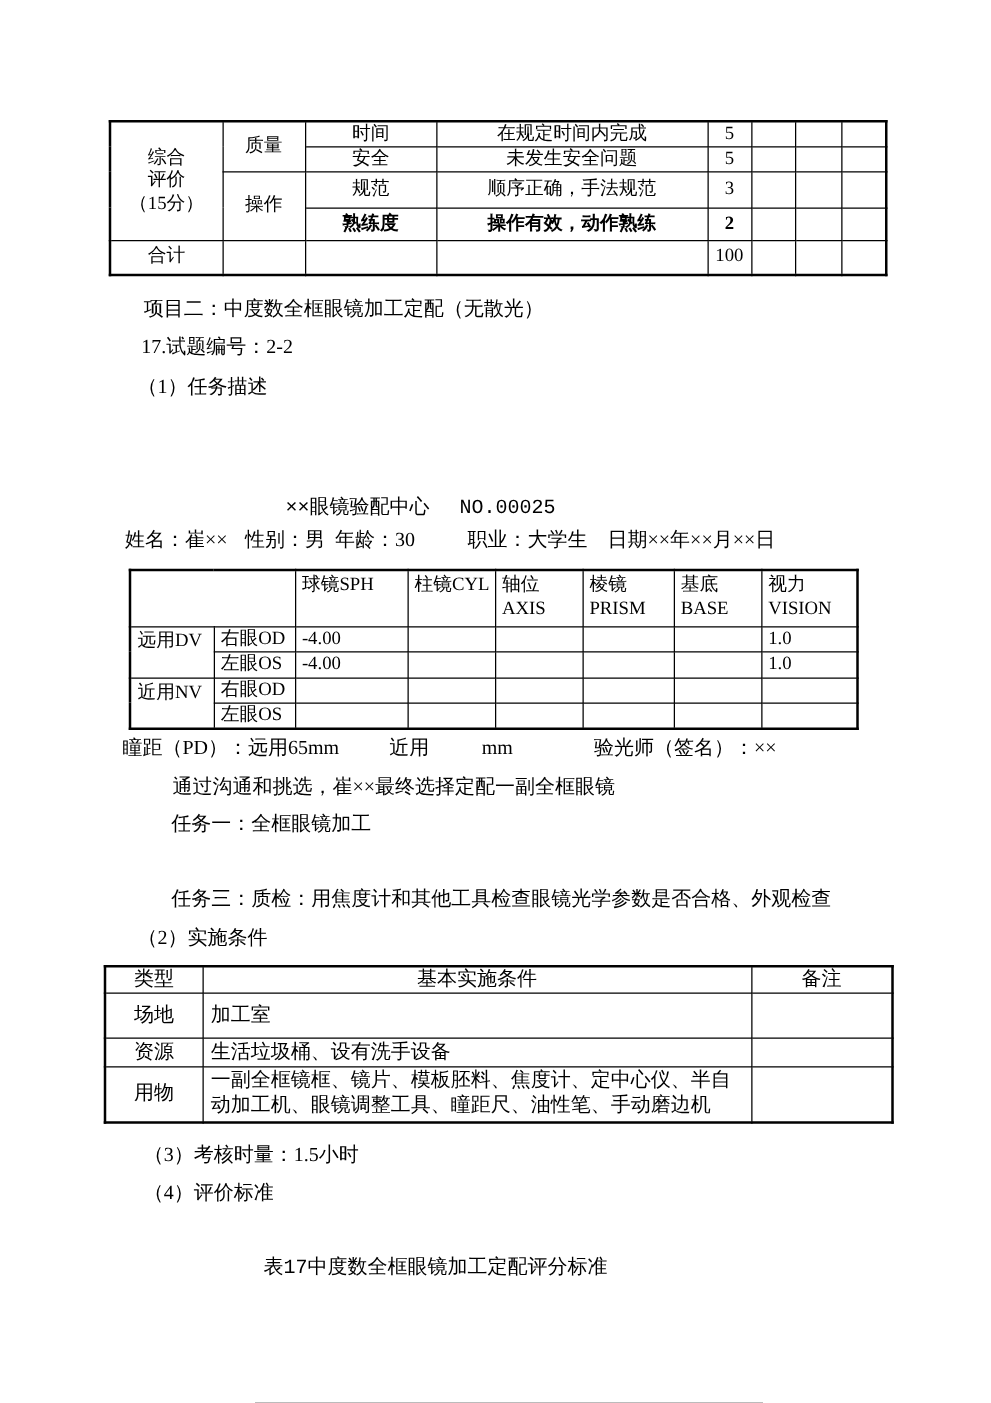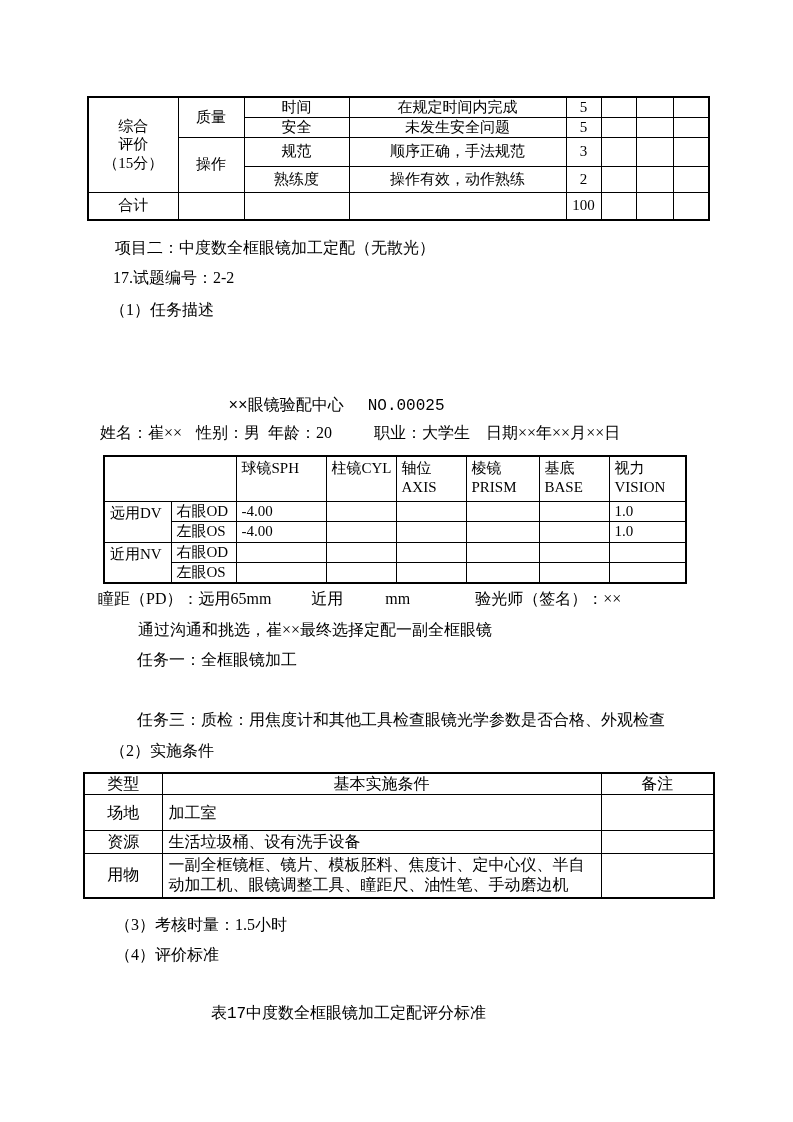--- a/index.html
+++ b/index.html
@@ -61,21 +61,21 @@
     </tr>
     <tr style="height:29px;">
       <td rowspan="2" class="c">操作</td>
       <td class="c">规范</td>
       <td class="c">顺序正确，手法规范</td>
       <td class="c">3</td>
       <td></td>
       <td></td>
       <td></td>
     </tr>
-    <tr style="height:26px;">
+    <tr style="height:26px;font-weight:bold;">
       <td class="c">熟练度</td>
       <td class="c">操作有效，动作熟练</td>
       <td class="c">2</td>
       <td></td>
       <td></td>
       <td></td>
     </tr>
     <tr style="height:28px;">
       <td class="c">合计</td>
       <td></td>
@@ -91,21 +91,21 @@
 
   <div class="line" style="left:115px;top:238px;">项目二：中度数全框眼镜加工定配（无散光）</div>
   <div class="line" style="left:113px;top:268px;">17.试题编号：2-2</div>
   <div class="line" style="left:110px;top:300px;">（1）任务描述</div>
 
   <div class="centerline" style="top:395px;">
     <span>××眼镜验配中心</span><span class="gap" style="width:24px;"></span><span>NO.00025</span>
   </div>
 
   <div class="line" style="left:100px;top:423px;">
-    <span>姓名：崔××</span><span class="gap" style="width:14px;"></span><span>性别：男</span><span class="gap" style="width:8px;"></span><span>年龄：20</span><span class="gap" style="width:42px;"></span><span>职业：大学生</span><span class="gap" style="width:16px;"></span><span>日期××年××月××日</span>
+    <span>姓名：崔××</span><span class="gap" style="width:14px;"></span><span>性别：男</span><span class="gap" style="width:8px;"></span><span>年龄：30</span><span class="gap" style="width:42px;"></span><span>职业：大学生</span><span class="gap" style="width:16px;"></span><span>日期××年××月××日</span>
   </div>
 
   <table class="t" style="left:103px;top:455px;width:582px;">
     <colgroup>
       <col style="width:67px">
         <col style="width:65px">
         <col style="width:90px">
         <col style="width:70px">
       <col style="width:70px">
         <col style="width:73px">

